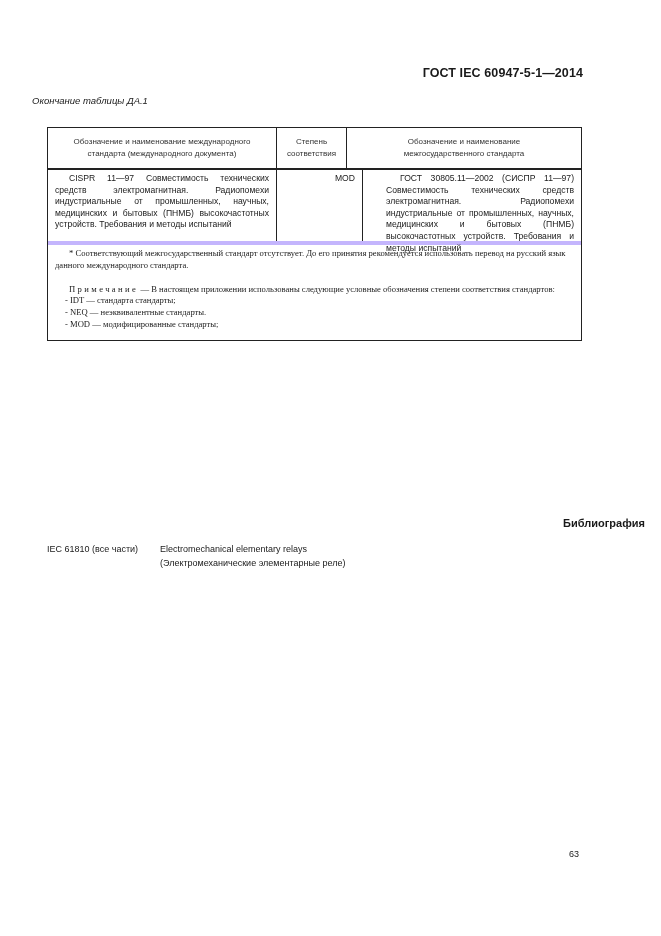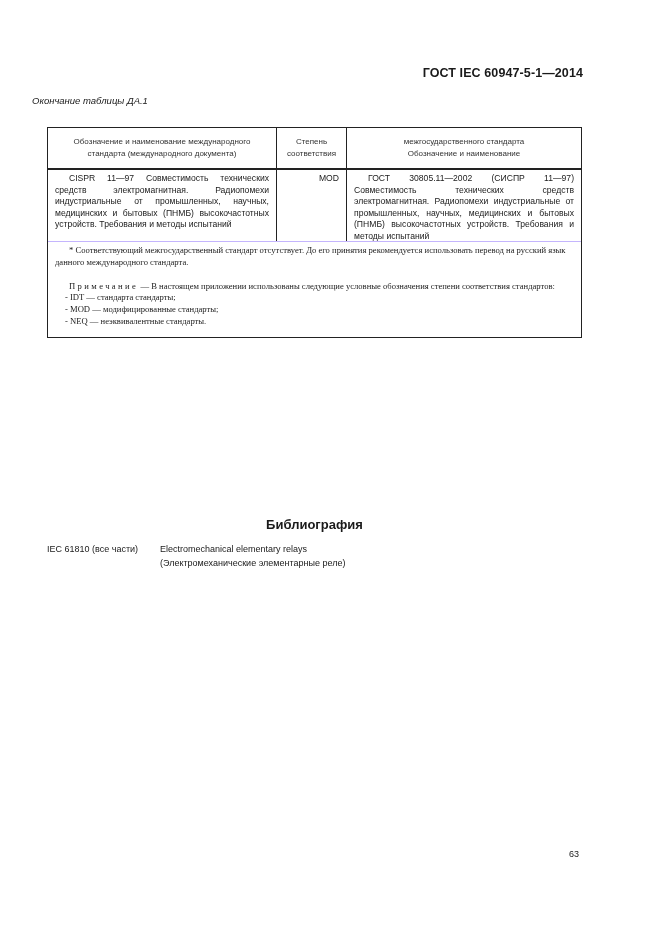--- a/index.html
+++ b/index.html
@@ -2,34 +2,34 @@
 <html><head>
 <meta charset="utf-8">
 <style>
   html, body { margin: 0; padding: 0; background: #ffffff; }
   body { width: 661px; height: 936px; position: relative; overflow: hidden;
          font-family: "Liberation Sans", sans-serif; color: #1a1a1a; }
   .doc-code { position: absolute; top: 66px; right: 78px; font-weight: bold; font-size: 12.5px; letter-spacing: 0.1px; }
   .table-caption { position: absolute; top: 95px; left: 32px; font-style: italic; font-size: 9.5px; }
   .tbl { position: absolute; top: 110px; left: 47px; width: 535px; border: 1px solid #222; box-sizing: border-box; margin-top: 17px; }
   .hdr { display: flex; height: 40px; border-bottom: 2px solid #222; }
-  .row { display: flex; height: 71px; border-bottom: 1px solid #c4b5fd; }
+  .row { display: flex; height: 71px; border-bottom: 4px solid #c4b5fd; gap: 16px; }
   .c1 { width: 229px; border-right: 1px solid #222; box-sizing: border-box; }
   .c2 { width: 70px; border-right: 1px solid #222; box-sizing: border-box; }
   .c3 { flex: 1; box-sizing: border-box; }
   .hdr .cell { font-size: 8px; text-align: center; line-height: 12px; padding-top: 8px; color: #333; }
   .row .cell { font-size: 8.6px; line-height: 11.6px; padding: 3px 7px 0 7px; text-align: justify; }
   .row .c2 { text-align: right; }
   .indent { text-indent: 14px; }
   .foot { padding: 3px 7px 4px 7px; font-size: 8.6px; line-height: 11.8px; height: 95px; box-sizing: border-box; font-family: Liberation Serif, serif; }
   .foot p { margin: 0; }
   .foot .gap { height: 12px; }
   .spaced { letter-spacing: 2.4px; }
   .list-item { padding-left: 10px; }
-  .biblio-title { position: absolute; top: 517px; left: 0; width: 661px; padding-left: 0; text-align: center; font-weight: bold; font-size: 13px; }
+  .biblio-title { position: absolute; top: 517px; left: 0; width: 661px; padding-left: 0; text-align: right; font-weight: bold; font-size: 11px; }
   .biblio-title span { position: relative; left: -16px; }
   .biblio-entry { position: absolute; top: 543px; left: 47px; font-size: 9px; line-height: 13.5px; display: flex; justify-content: flex-end; }
   .biblio-ref { width: 113px; }
   .page-num { position: absolute; top: 849px; left: 569px; font-size: 9px; }
 </style>
 </head>
 <body>
 
 <div class="doc-code">ГОСТ IEC 60947-5-1—2014</div>
 
@@ -39,38 +39,38 @@
   <div class="hdr">
     <div class="cell c1">
       <div>Обозначение и наименование международного</div>
       <div>стандарта (международного документа)</div>
     </div>
     <div class="cell c2">
       <div>Степень</div>
       <div>соответствия</div>
     </div>
     <div class="cell c3">
+      <div>Обозначение и наименование</div>
       <div>межгосударственного стандарта</div>
-      <div>Обозначение и наименование</div>
     </div>
   </div>
 
   <div class="row">
     <div class="cell c1 indent">CISPR 11—97 Совместимость технических средств электромагнитная. Радиопомехи индустриальные от промышленных, научных, медицинских и бытовых (ПНМБ) высокочастотных устройств. Требования и методы испытаний</div>
     <div class="cell c2">MOD</div>
     <div class="cell c3 indent">ГОСТ 30805.11—2002 (СИСПР 11—97) Совместимость технических средств электромагнитная. Радиопомехи индустриальные от промышленных, научных, медицинских и бытовых (ПНМБ) высокочастотных устройств. Требования и методы испытаний</div>
   </div>
 
   <div class="foot">
     <p class="indent">* Соответствующий межгосударственный стандарт отсутствует. До его принятия рекомендуется использовать перевод на русский язык данного международного стандарта.</p>
     <div class="gap"></div>
     <p class="indent"><span class="spaced">Примечание</span><span> — В настоящем приложении использованы следующие условные обозначения степени соответствия стандартов:</span></p>
     <p class="list-item">- IDT — стандарта стандарты;</p>
+    <p class="list-item">- NEQ — неэквивалентные стандарты.</p>
     <p class="list-item">- MOD — модифицированные стандарты;</p>
-    <p class="list-item">- NEQ — неэквивалентные стандарты.</p>
   </div>
 </div>
 
 <div class="biblio-title"><span>Библиография</span></div>
 
 <div class="biblio-entry">
   <div class="biblio-ref">IEC 61810 (все части)</div>
   <div>
     <div>Electromechanical elementary relays</div>
     <div>(Электромеханические элементарные реле)</div>

